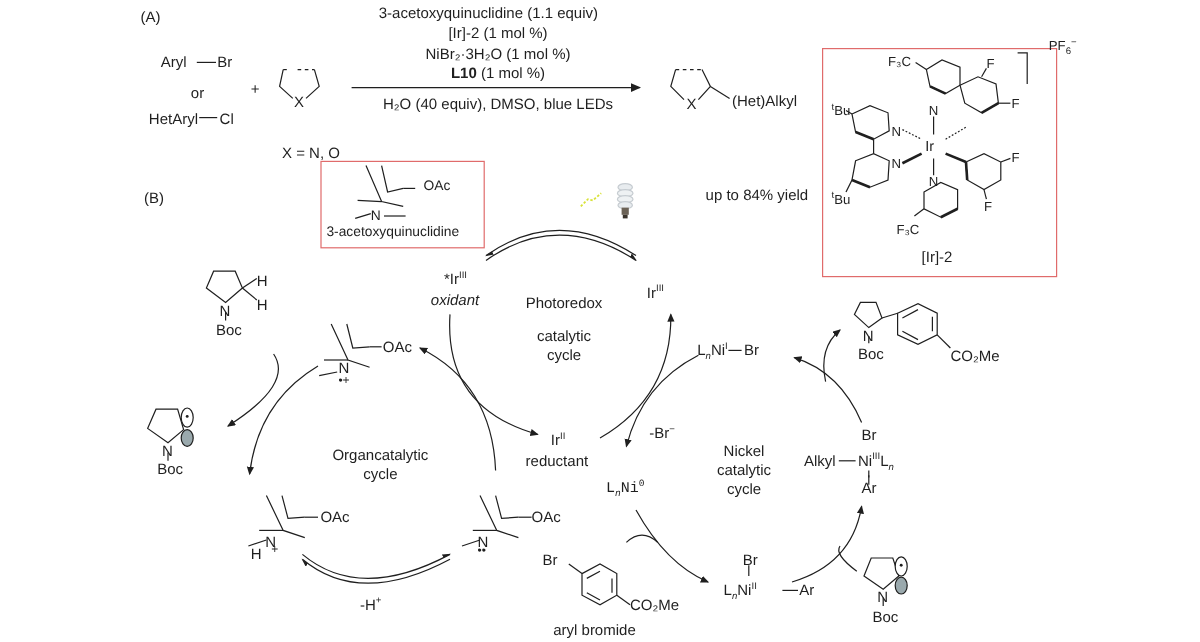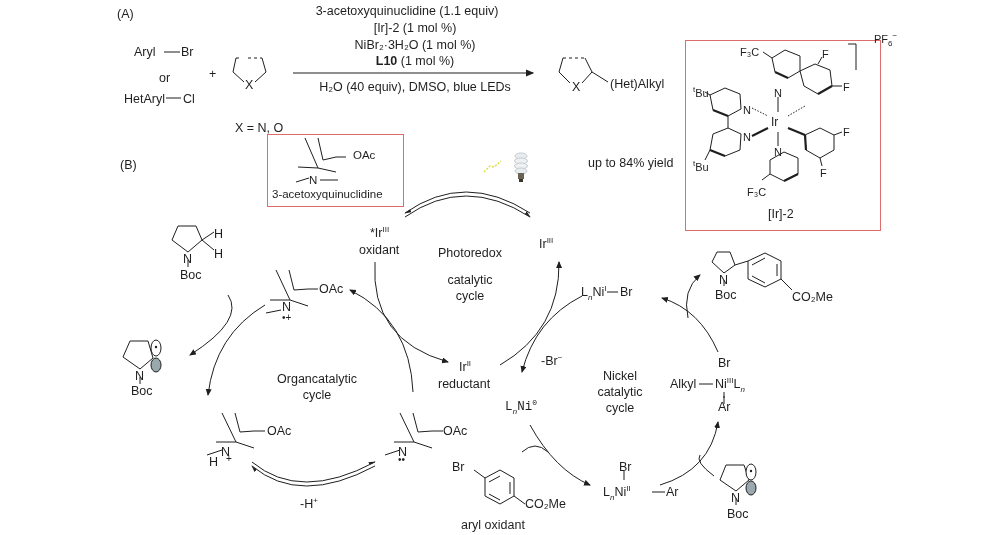--- a/index.html
+++ b/index.html
@@ -251,21 +251,21 @@
 <div class="t" style="left:747px;top:185px;font-size:11px;">F₃C</div>
 <div class="t" style="left:768px;top:207px;">[Ir]-2</div>
 
 <div class="t" style="left:120px;top:158px;">(B)</div>
 
 <div class="t" style="left:353px;top:148px;font-size:11.5px;">OAc</div>
 <div class="t" style="left:309px;top:173px;font-size:11.5px;">N</div>
 <div class="t" style="left:272px;top:187px;font-size:11.5px;">3-acetoxyquinuclidine</div>
 
 <div class="t" style="left:370px;top:226px;"><span>*Ir</span><sup>III</sup></div>
-<div class="t" style="left:359px;top:243px;">oxidant</div>
+<div class="t" style="left:359px;top:243px;font-style:italic;">oxidant</div>
 <div class="t" style="left:539px;top:237px;"><span>Ir</span><sup>III</sup></div>
 <div class="t c" style="left:420px;top:246px;width:100px;">Photoredox</div>
 <div class="t c" style="left:420px;top:273px;width:100px;">catalytic</div>
 <div class="t c" style="left:420px;top:289px;width:100px;">cycle</div>
 <div class="t" style="left:459px;top:360px;"><span>Ir</span><sup>II</sup></div>
 <div class="t" style="left:438px;top:377px;">reductant</div>
 
 <div class="t" style="left:214px;top:227px;">H</div>
 <div class="t" style="left:214px;top:247px;">H</div>
 <div class="t" style="left:183px;top:252px;">N</div>
@@ -307,20 +307,20 @@
 <div class="t" style="left:670px;top:377px;">Alkyl</div>
 <div class="t" style="left:715px;top:377px;"><span>Ni</span><sup>III</sup><span>L</span><sub><i>n</i></sub></div>
 <div class="t" style="left:718px;top:400px;">Ar</div>
 
 <div class="t" style="left:619px;top:460px;">Br</div>
 <div class="t" style="left:603px;top:485px;"><span>L</span><sub><i>n</i></sub><span>Ni</span><sup>II</sup></div>
 <div class="t" style="left:666px;top:485px;">Ar</div>
 
 <div class="t" style="left:452px;top:460px;">Br</div>
 <div class="t" style="left:525px;top:497px;">CO₂Me</div>
-<div class="t" style="left:461px;top:518px;">aryl oxidant</div>
+<div class="t" style="left:461px;top:518px;">aryl bromide</div>
 
 <div class="t" style="left:719px;top:273px;">N</div>
 <div class="t" style="left:715px;top:288px;">Boc</div>
 <div class="t" style="left:792px;top:290px;">CO₂Me</div>
 
 <div class="t" style="left:731px;top:491px;">N</div>
 <div class="t" style="left:727px;top:507px;">Boc</div>
 
 </body></html>

